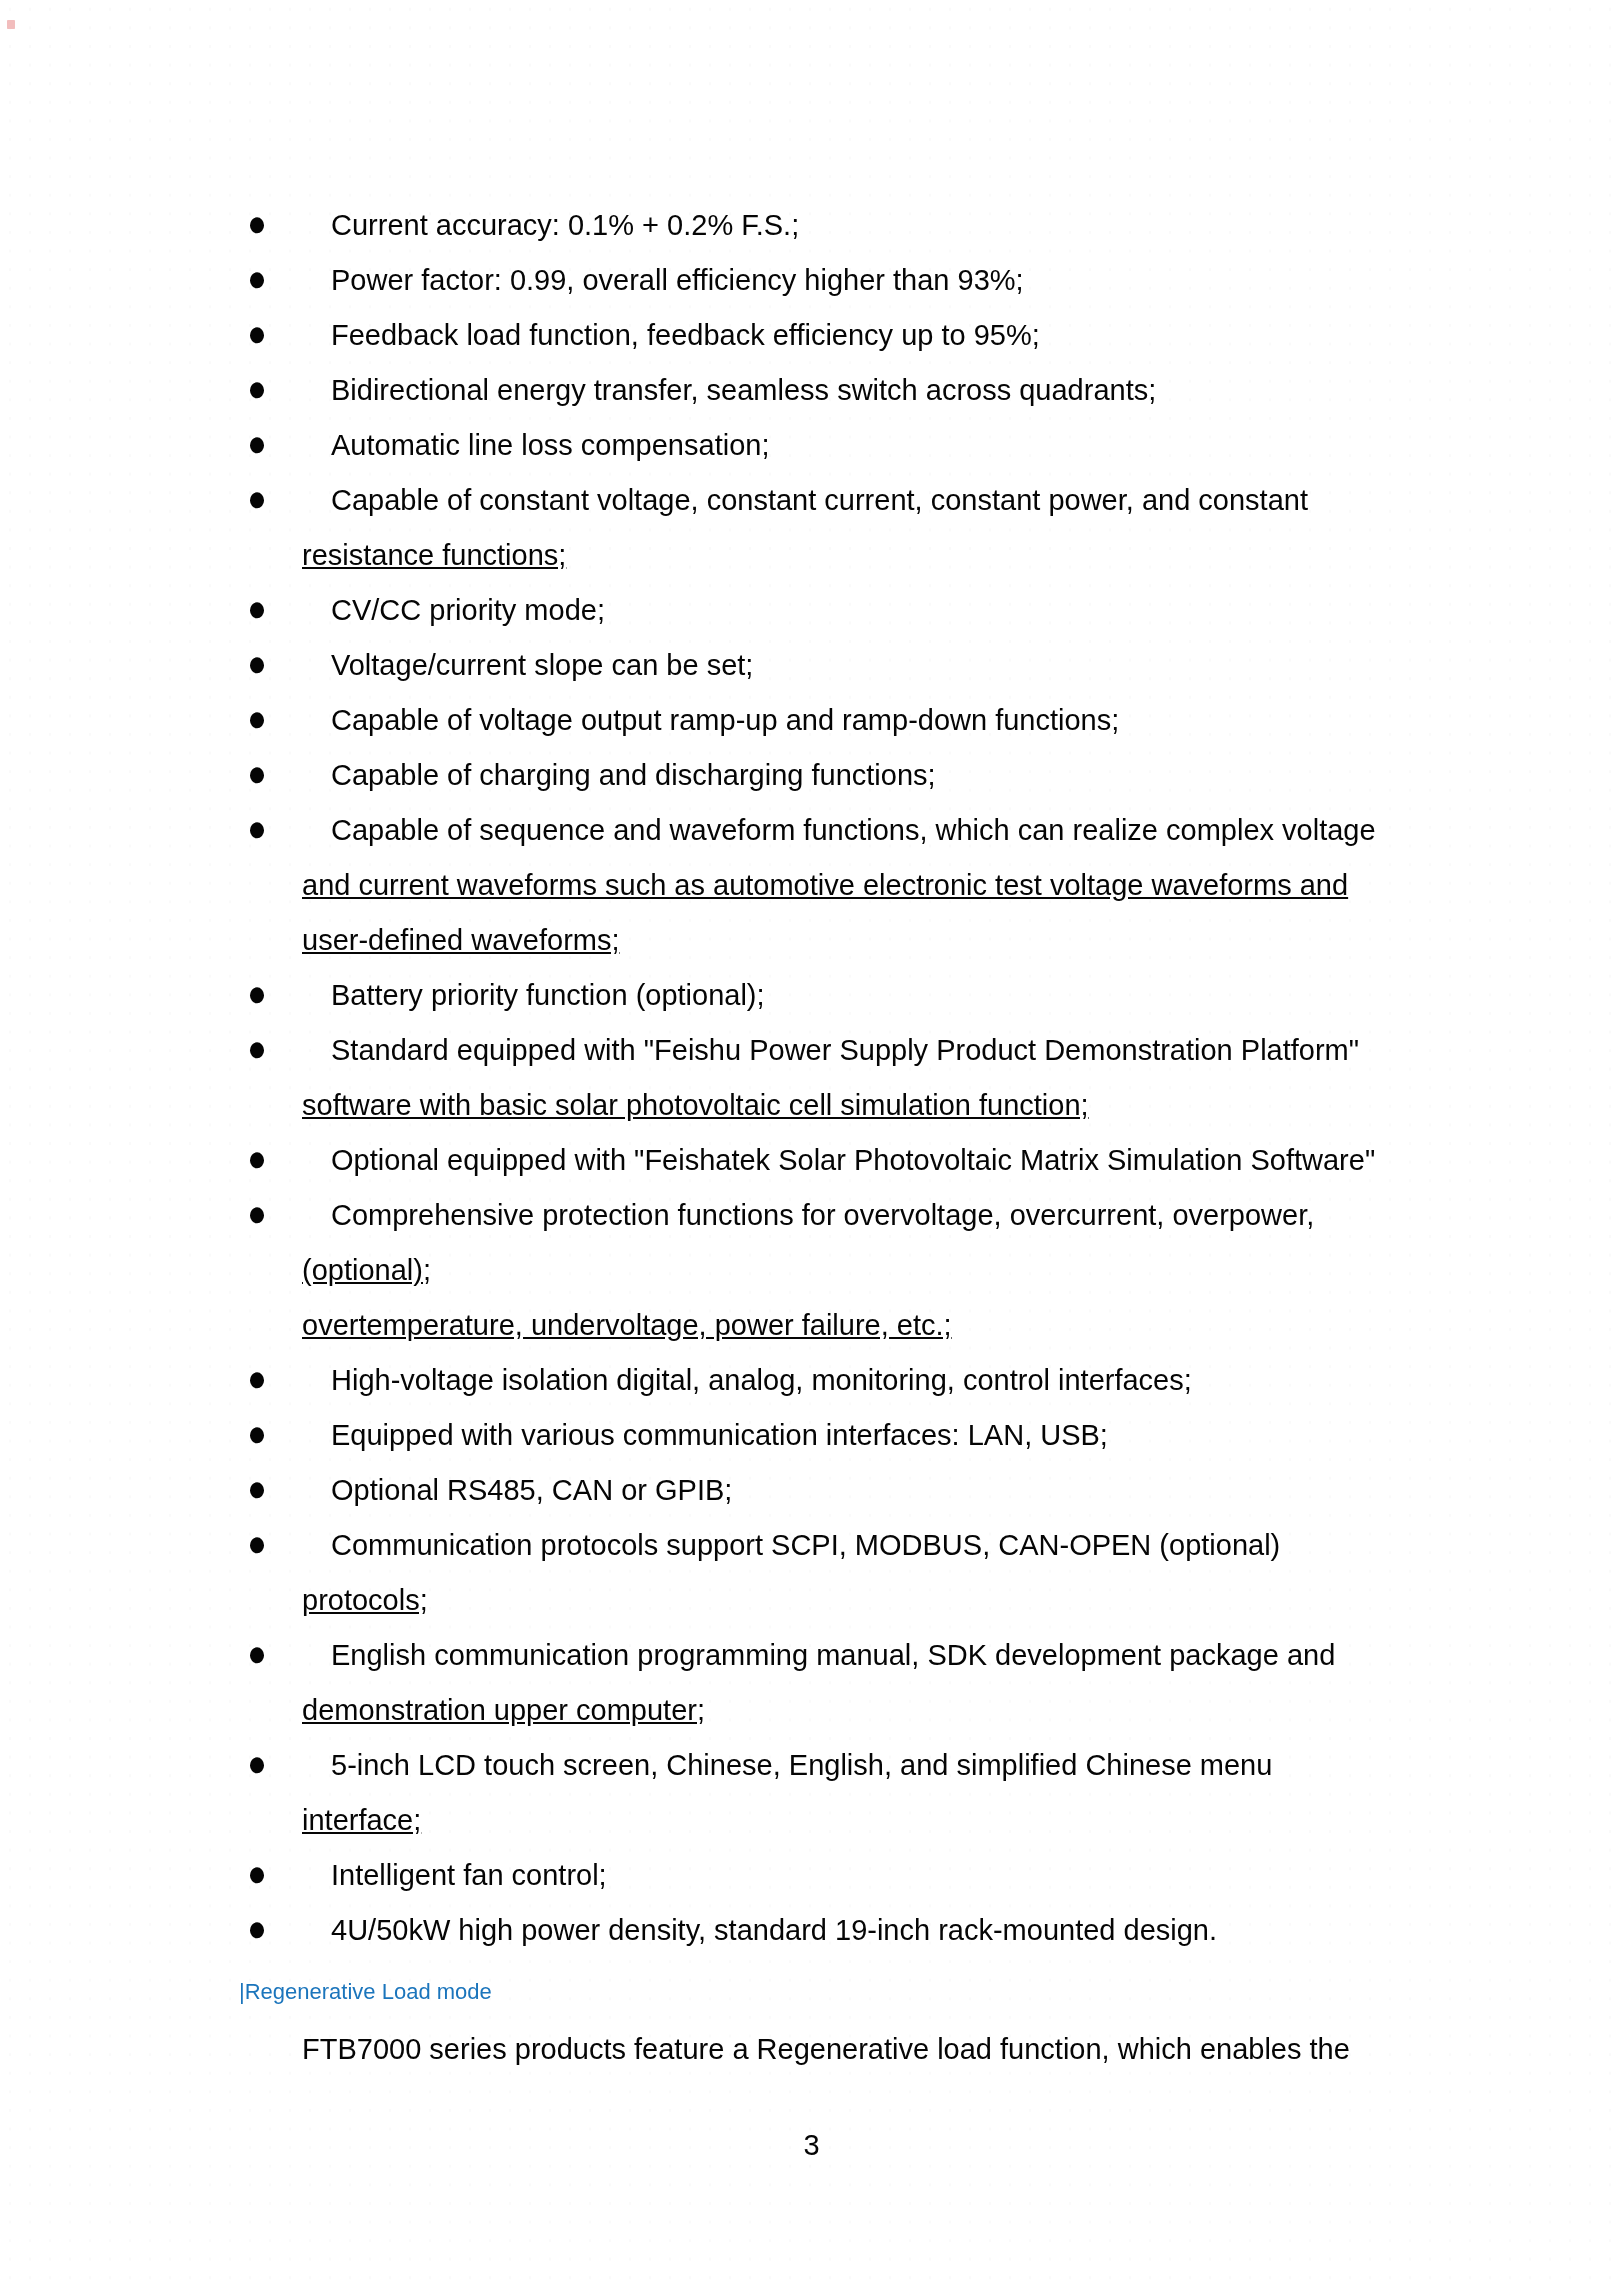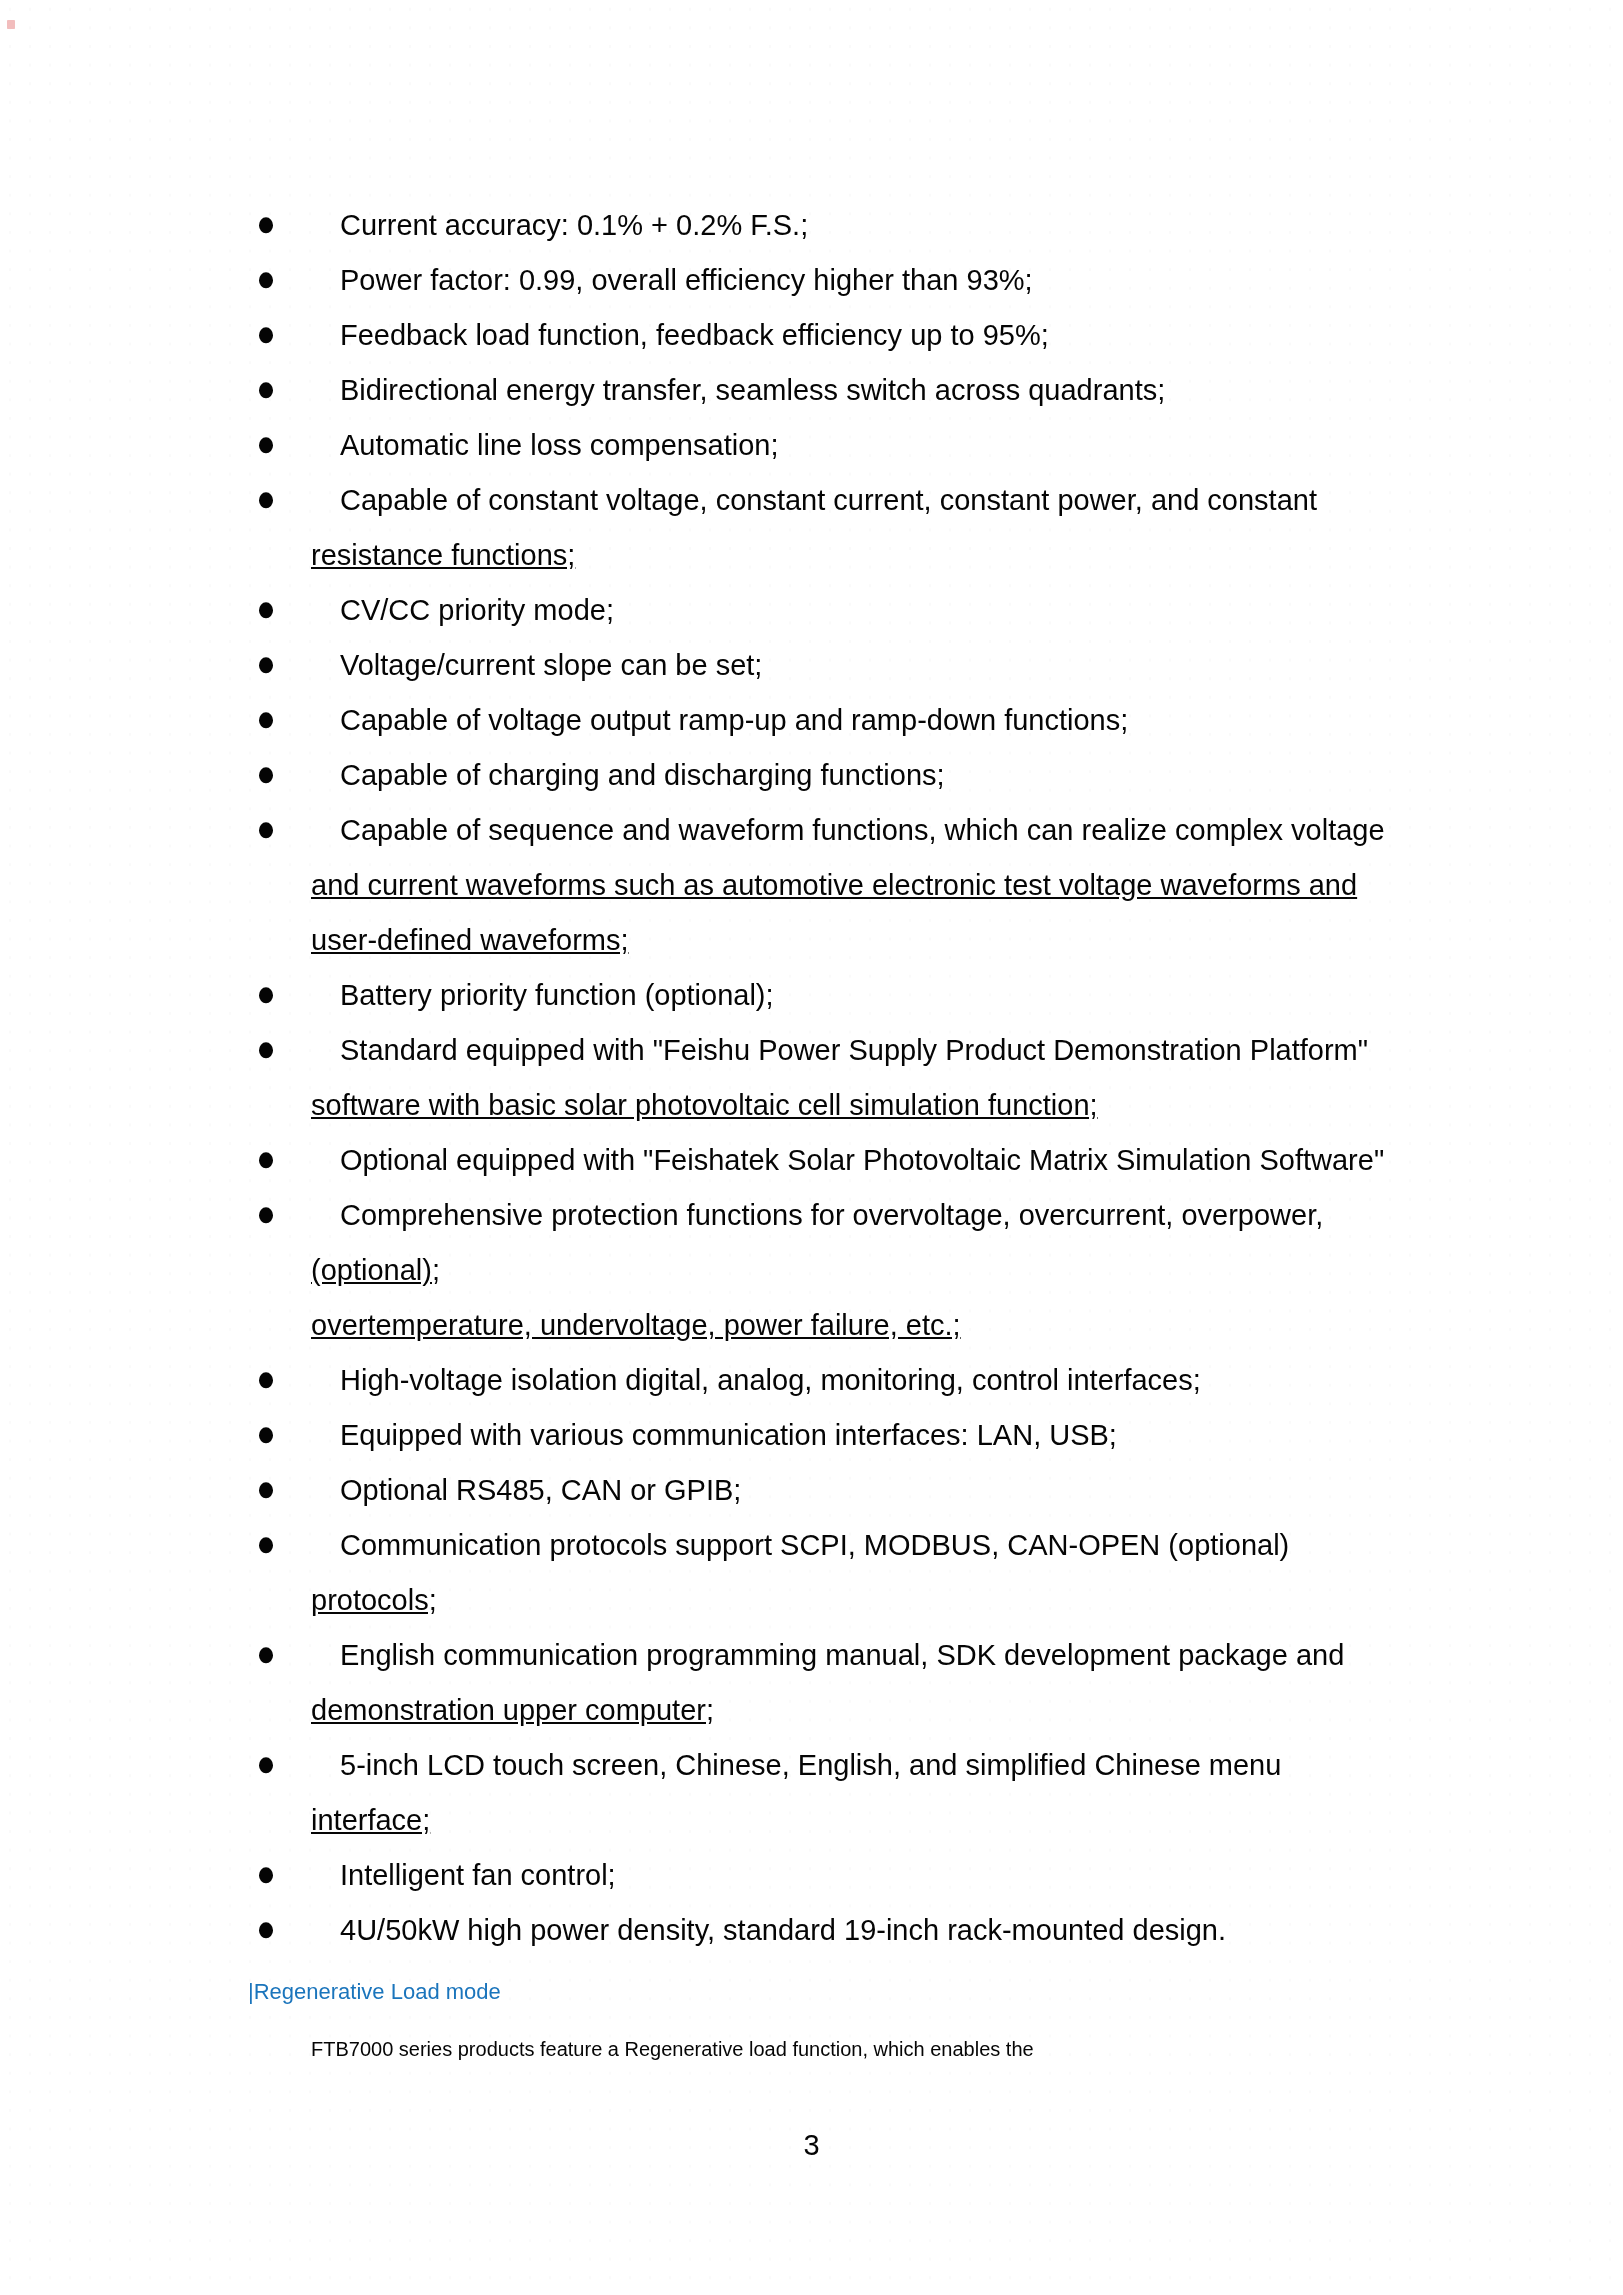--- a/index.html
+++ b/index.html
@@ -37,21 +37,20 @@
     width: 8.5px;
     height: 8.5px;
     background: #f2bdbd;
     border-radius: 0.8px;
   }
   .content {
     position: absolute;
     left: 0;
     right: 3px;
     top: 198px;
-    padding-left: 9px;
   }
   .line {
     position: relative;
     height: 55px;
     line-height: 55px;
     font-size: 29px;
     white-space: nowrap;
   }
   .line.first .text {
     padding-left: 331px;
@@ -77,21 +76,21 @@
     height: 61px;
     line-height: 61px;
     padding-left: 239px;
     font-size: 22px;
     white-space: nowrap;
   }
   .body-paragraph {
     height: 55px;
     line-height: 55px;
     padding-left: 302px;
-    font-size: 20px;
+    font-size: 29px;
     white-space: nowrap;
   }
   .page-number {
     position: absolute;
     left: 0;
     right: 0;
     top: 2118px;
     height: 55px;
     line-height: 55px;
     text-align: center;

